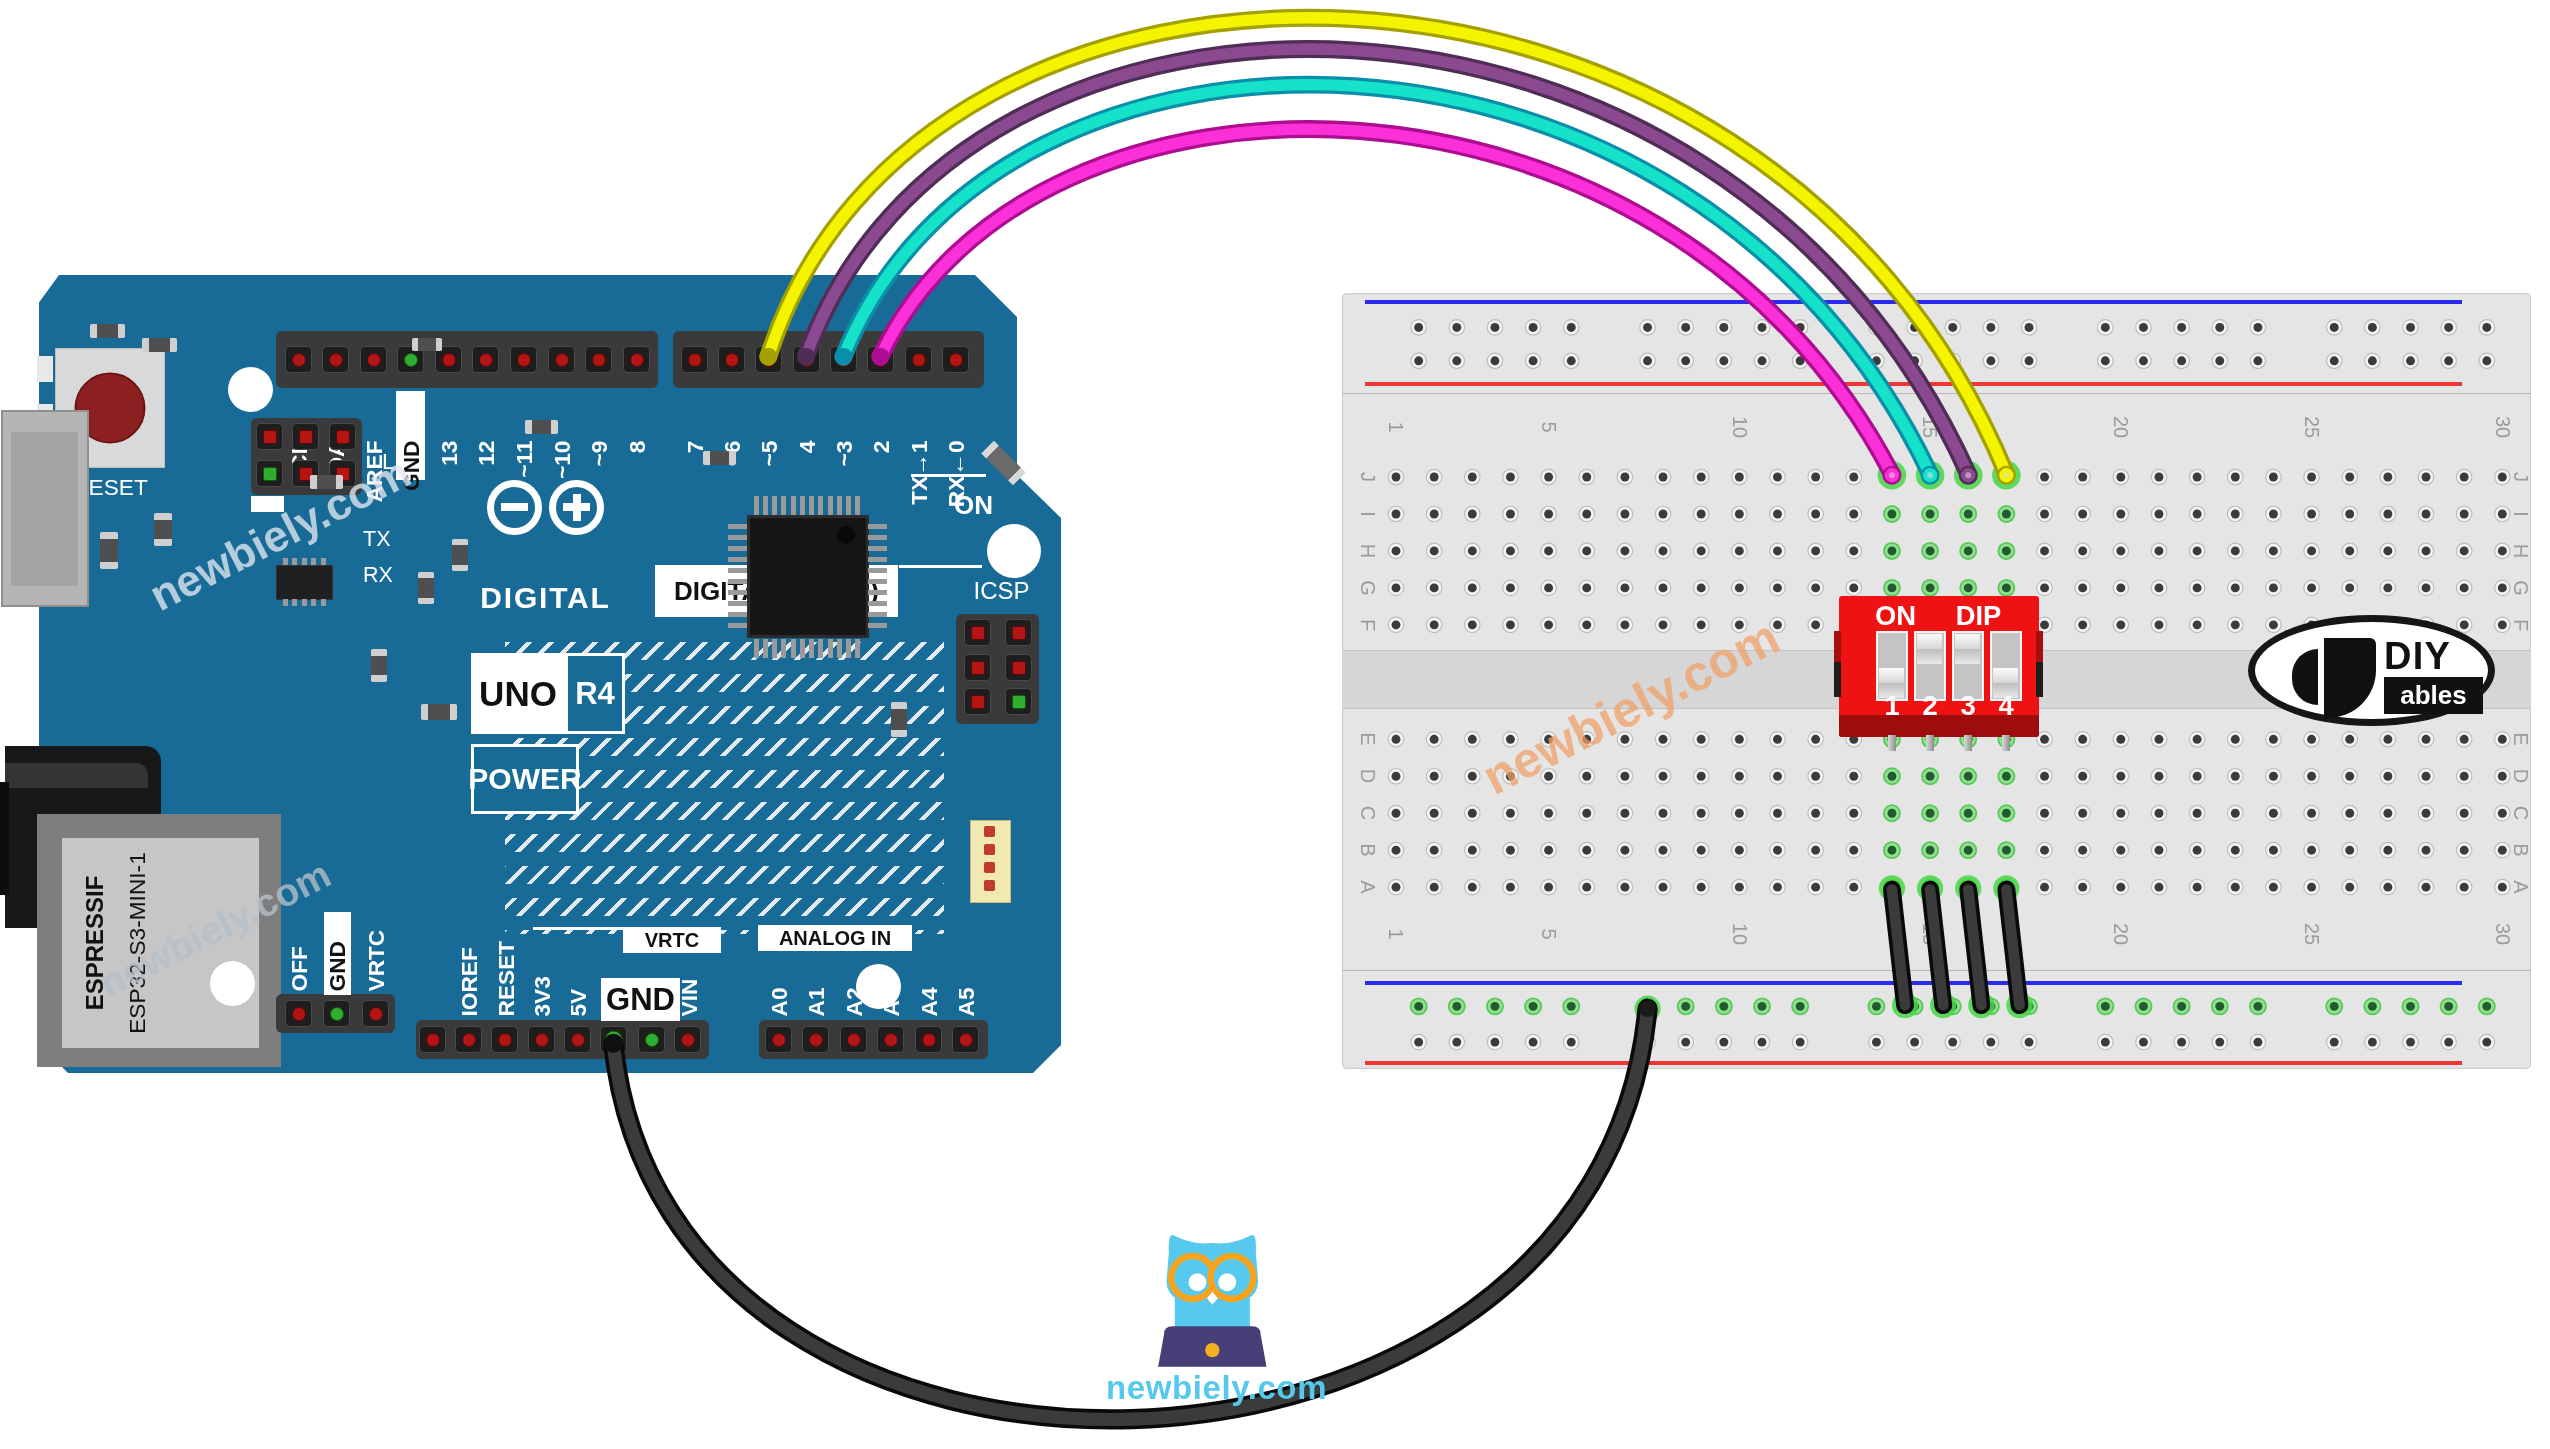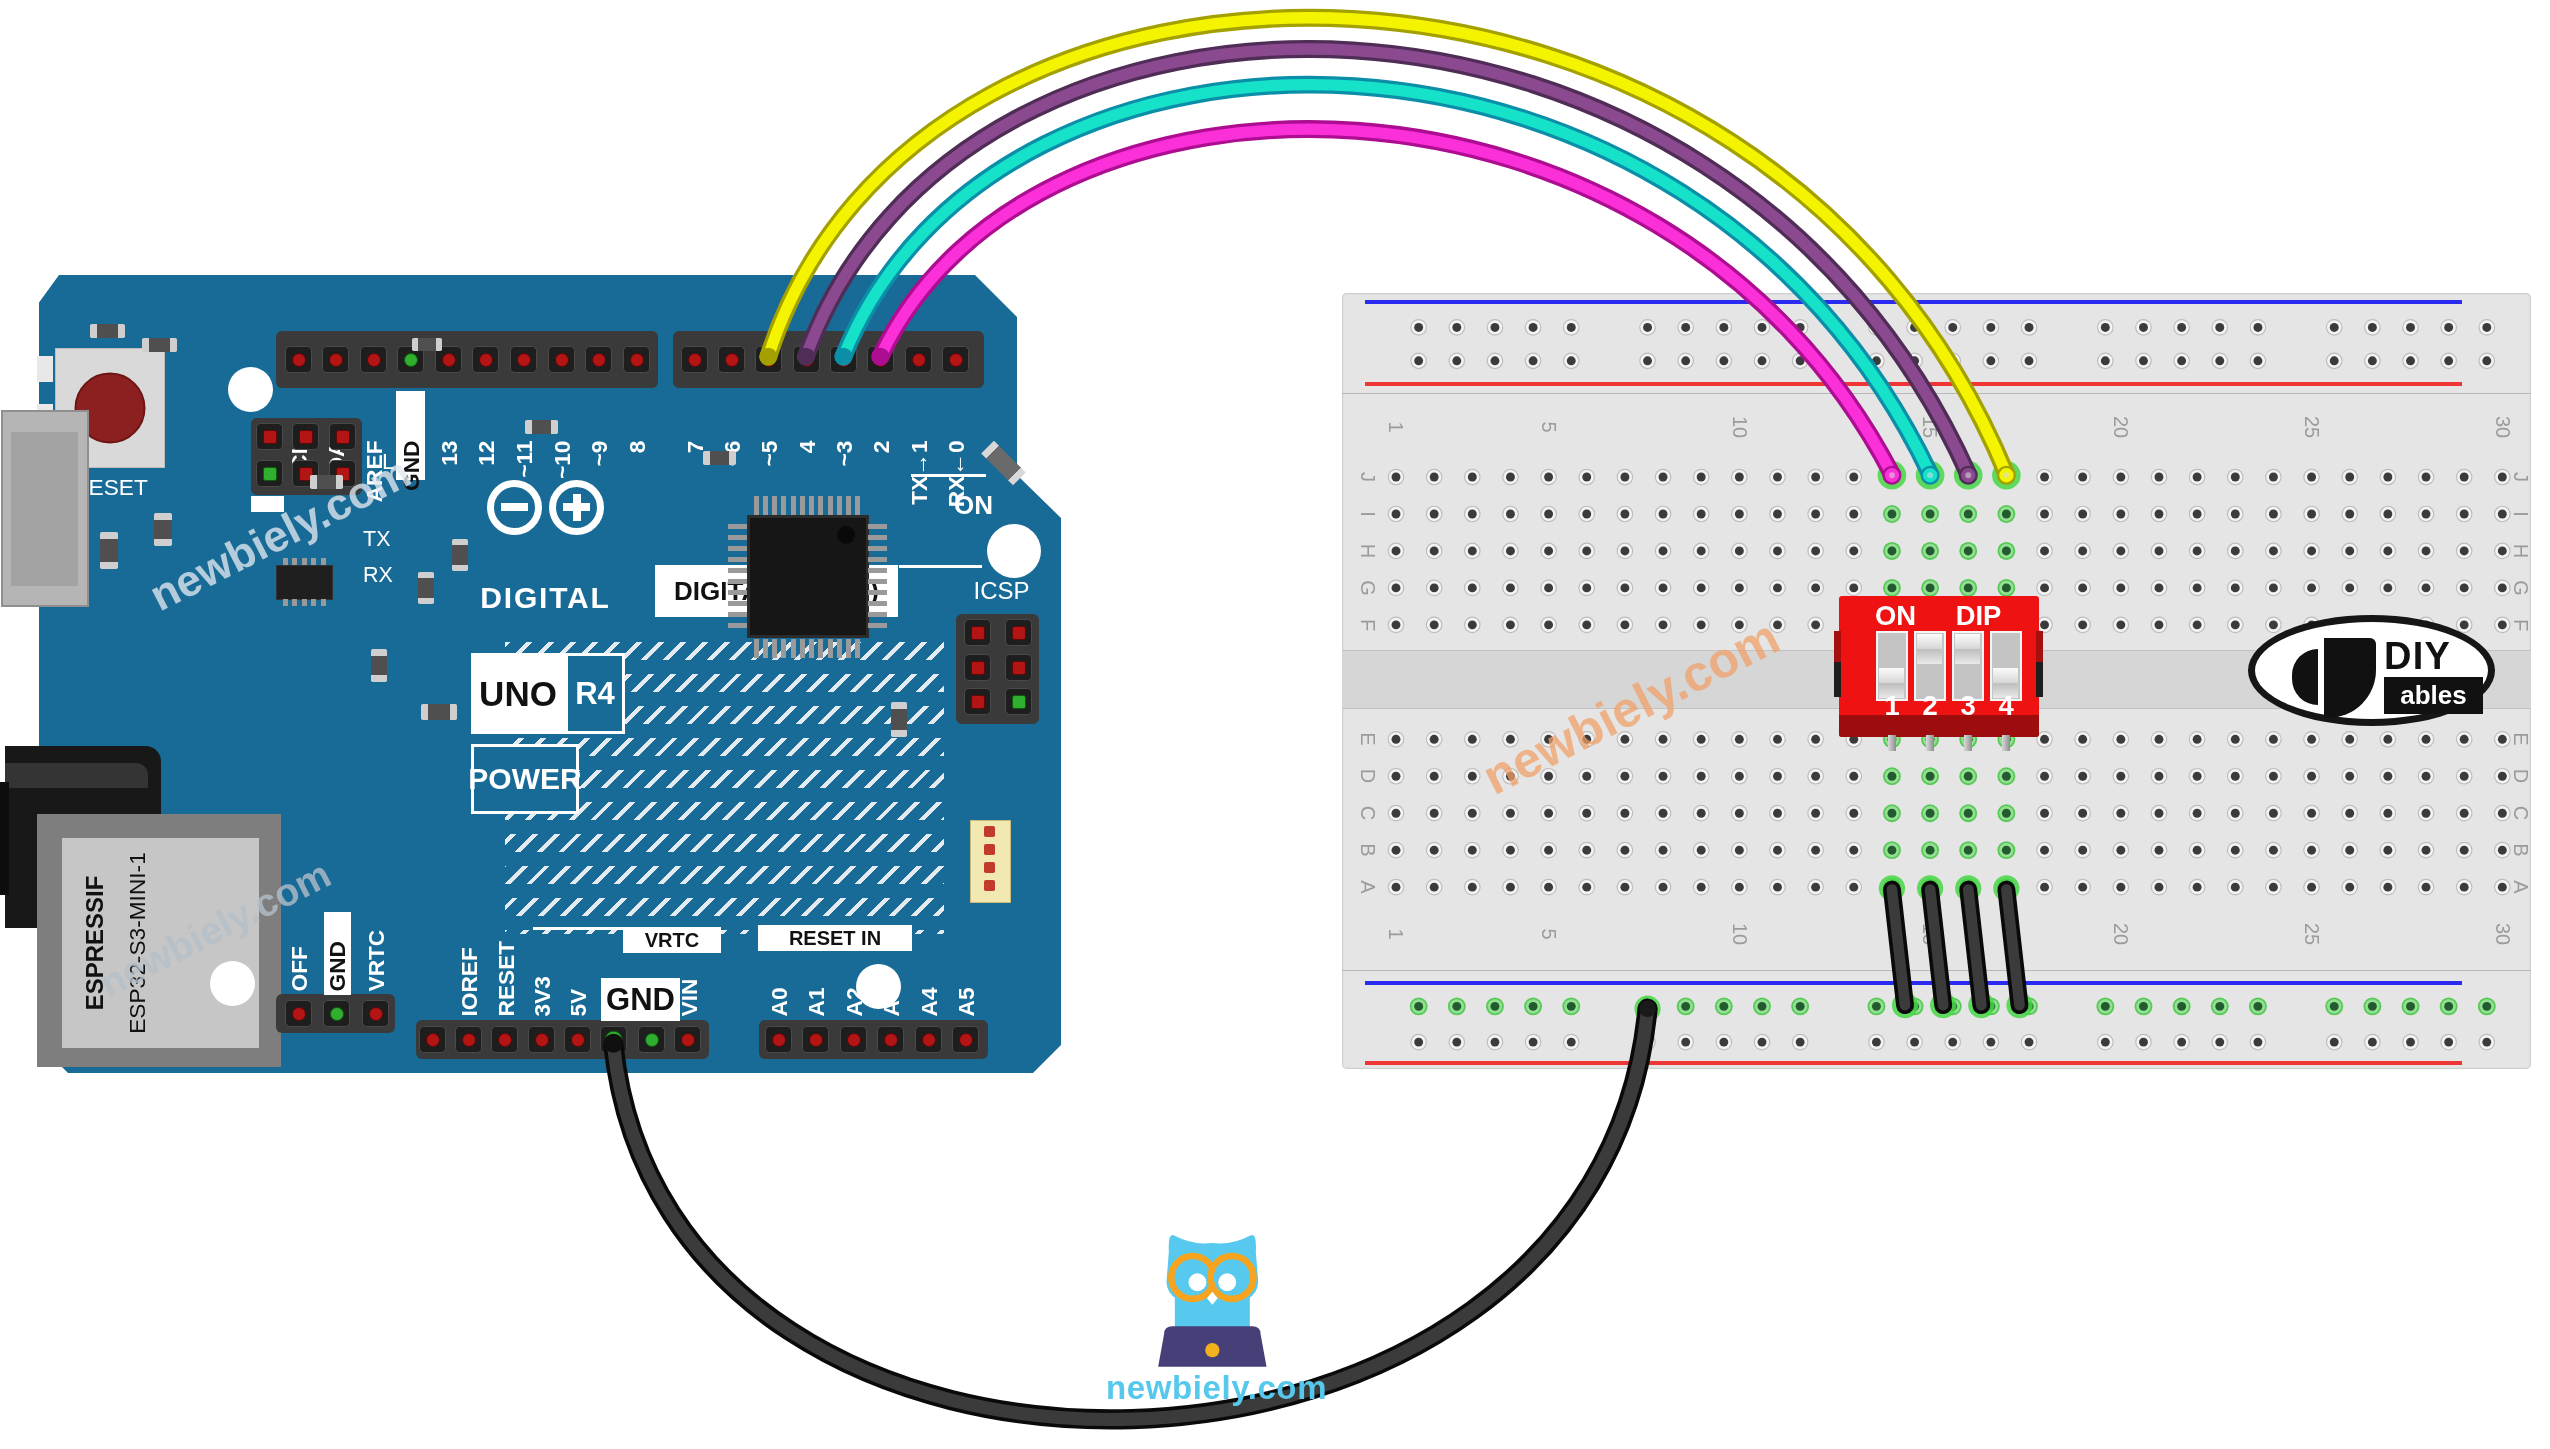--- a/index.html
+++ b/index.html
@@ -1430,21 +1430,21 @@
 
   <div class="abs" style="left:931px;top:545px;width:41px;height:83px;background:#f2e9b2;border:1.8px solid #c9b97a;box-sizing:border-box;"></div>
 
   <div id="auxStrip" class="abs strip" style="left:237px;top:719px;width:119px;height:39px;"></div>
   <div class="abs whitebox" style="left:285px;top:637px;width:27.4px;height:83px;"></div>
   <div id="powerStrip" class="abs strip" style="left:377px;top:745px;width:293px;height:39px;"></div>
   <div id="analogStrip" class="abs strip" style="left:720px;top:745px;width:229px;height:39px;"></div>
 
   <div class="abs wline" style="left:494px;top:652px;width:91px;height:3px;"></div>
   <div class="abs seclab" style="left:584px;top:652px;width:98px;height:26px;font-size:20px;">VRTC</div>
-  <div class="abs seclab" style="left:719px;top:650px;width:154px;height:26px;font-size:20px;">RESET IN</div>
+  <div class="abs seclab" style="left:719px;top:650px;width:154px;height:26px;font-size:20px;">ANALOG IN</div>
   <div class="abs seclab" style="left:562px;top:703px;width:79px;height:43px;font-size:31px;">
     <span>GND</span>
   </div>
 <div class="pinO" style="position: absolute; left: 246px; top: 71px;">
       <div class="pinI red"></div>
     </div>
     <div class="pinO" style="position: absolute; left: 283px; top: 71px;">
       <div class="pinI red"></div>
     </div>
     <div class="pinO" style="position: absolute; left: 321px; top: 71px;">

